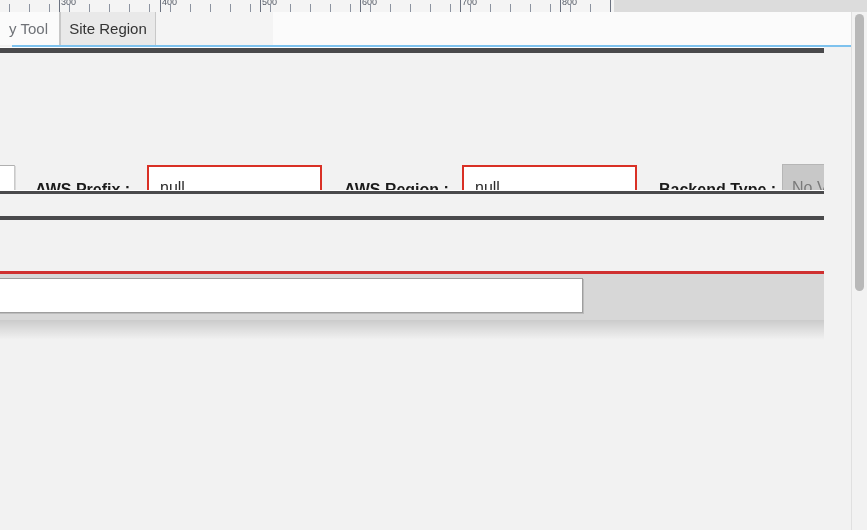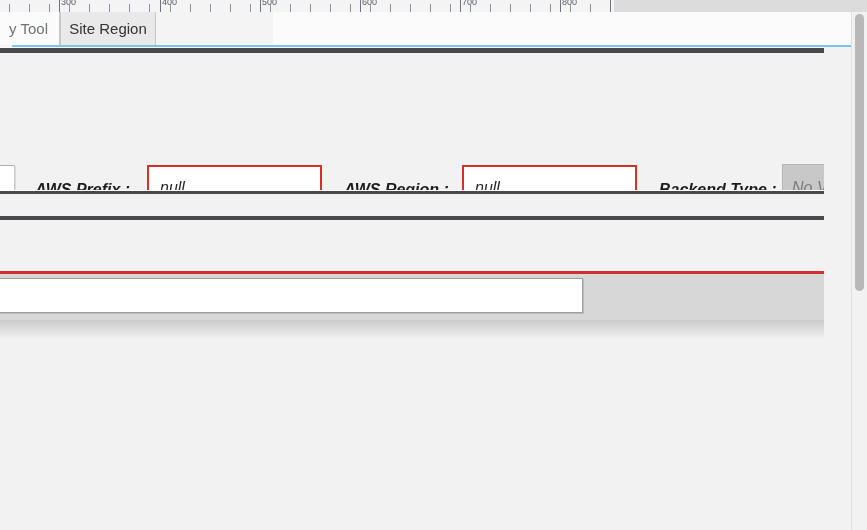--- a/index.html
+++ b/index.html
@@ -105,21 +105,20 @@
     border-right: 1px solid #c8c8c8;
   }
 
   
   .content {
     position: absolute;
     left: 0; top: 47px;
     width: 824px; height: 483px;
     background: #f2f2f2;
     overflow: hidden;
-    font-style: italic;
   }
   .top-rule {
     position: absolute;
     left: 0; top: 0px;
     width: 852px; height: 5px;
     background: #4a4a4c;
     border-top: 1px solid #ffffff;
   }
   .form-band {
     position: absolute;

